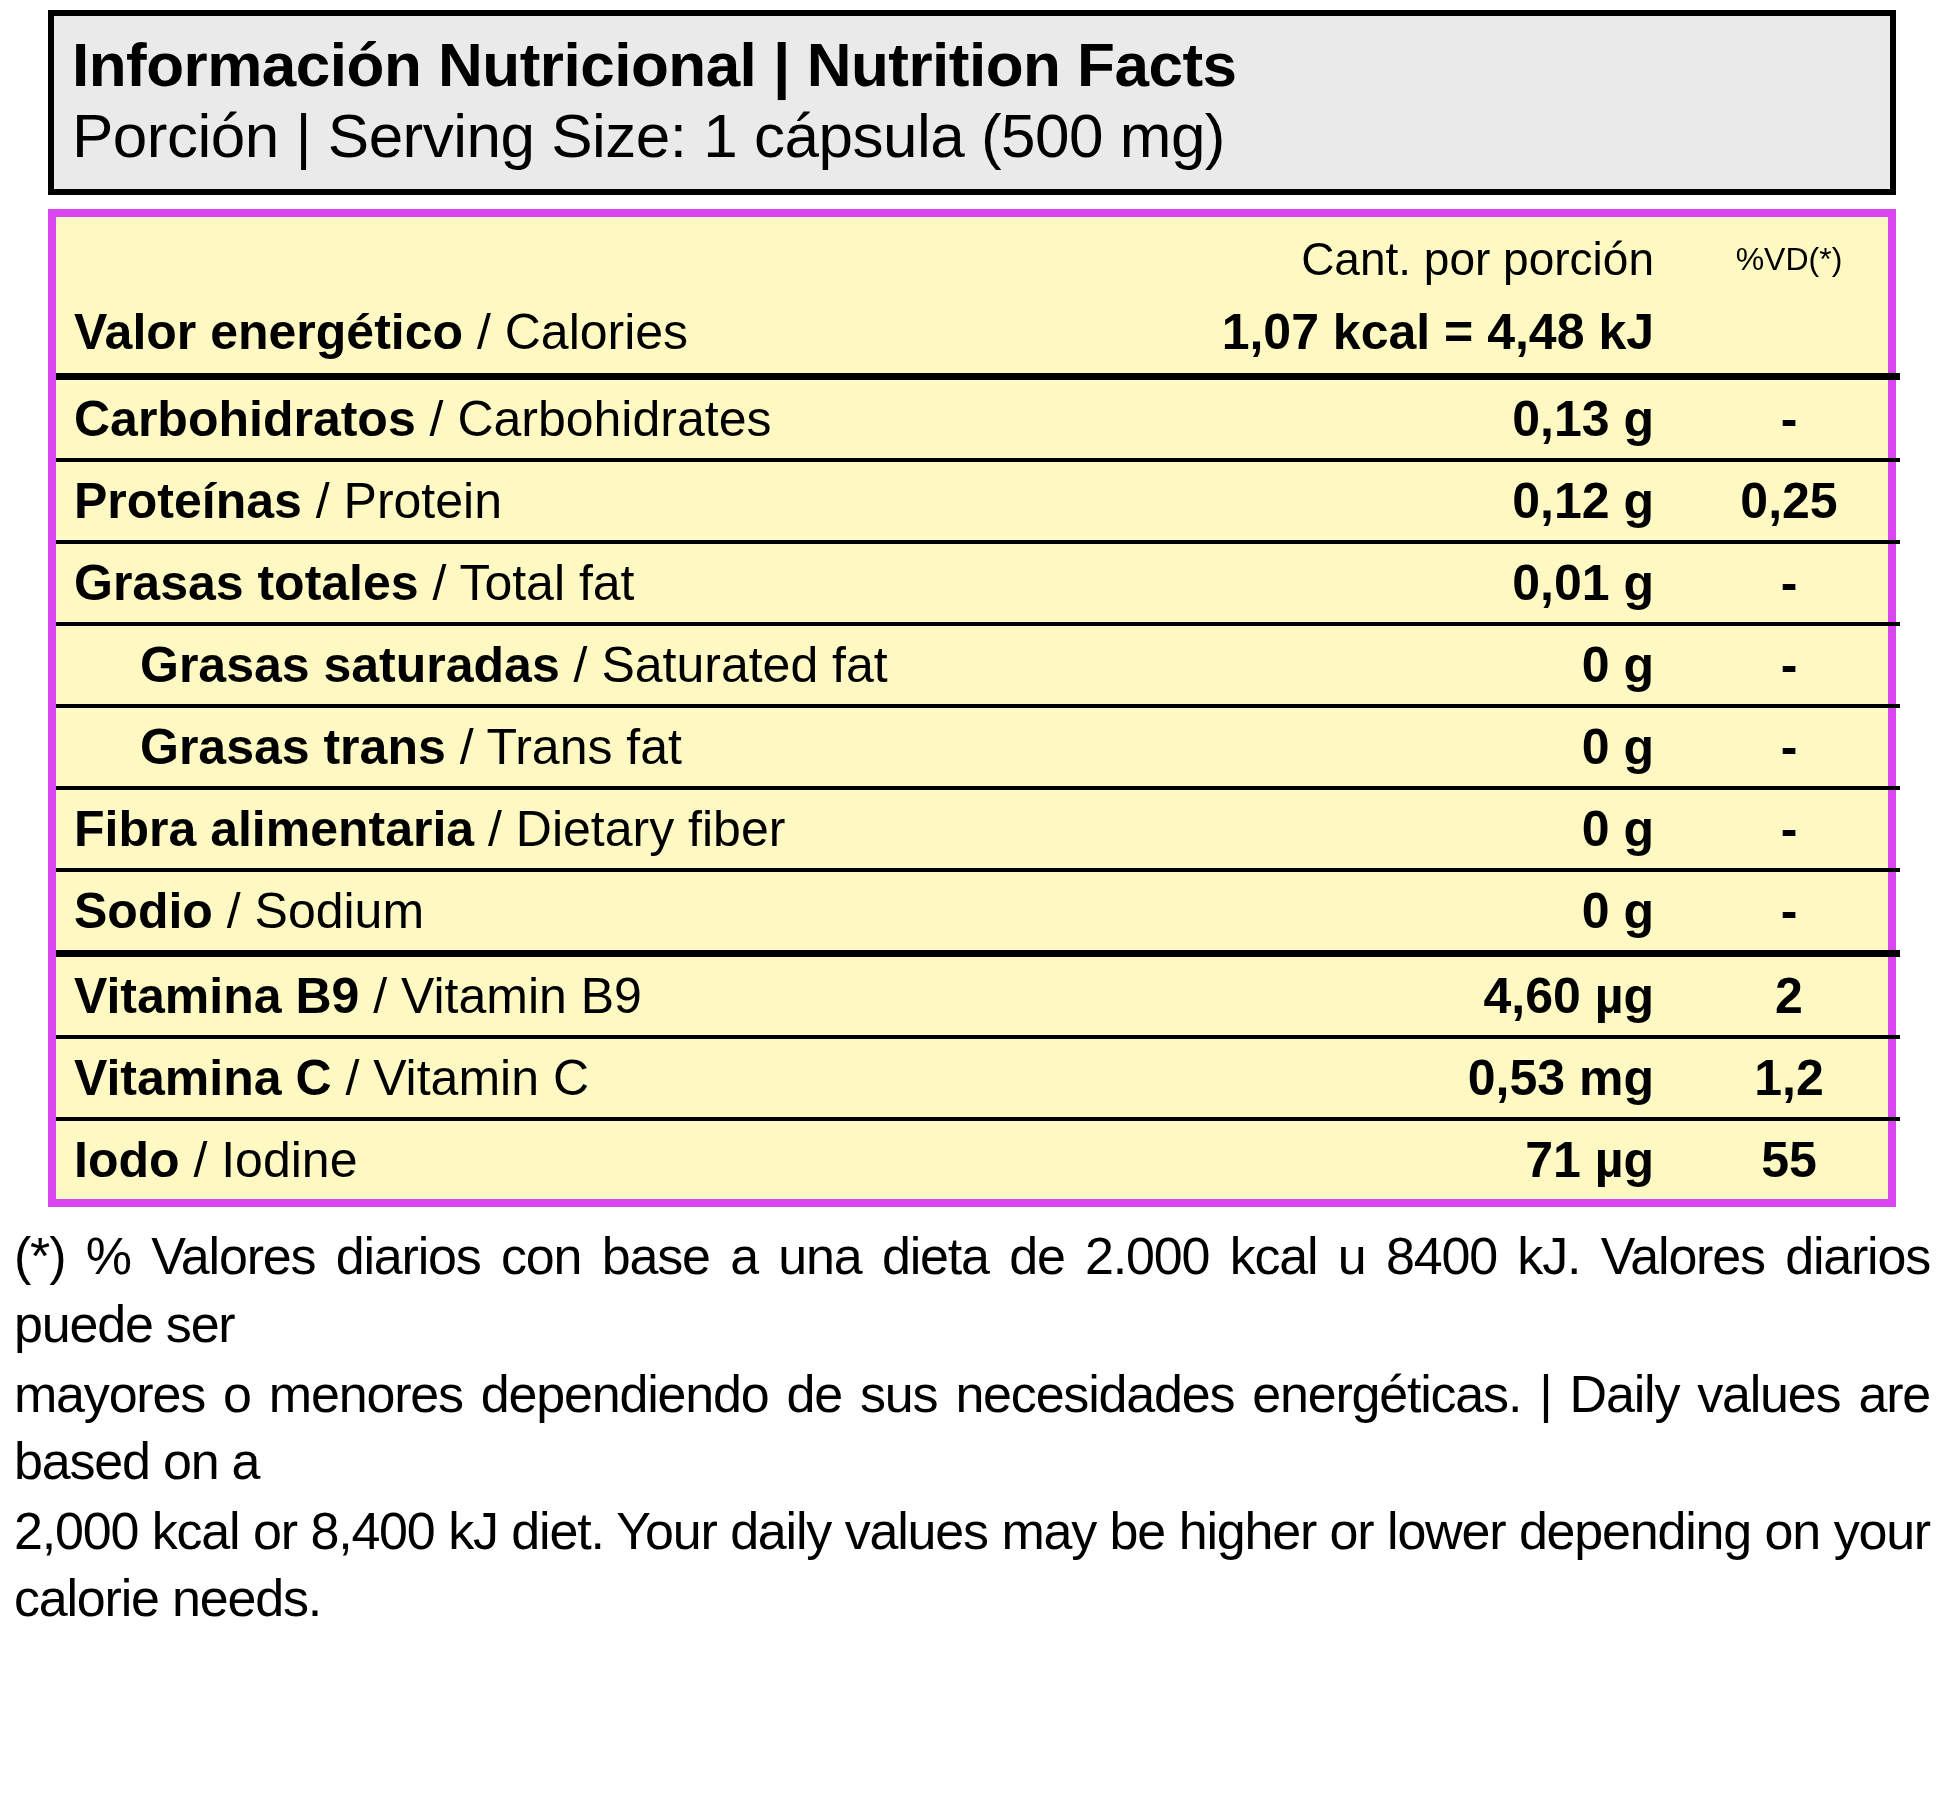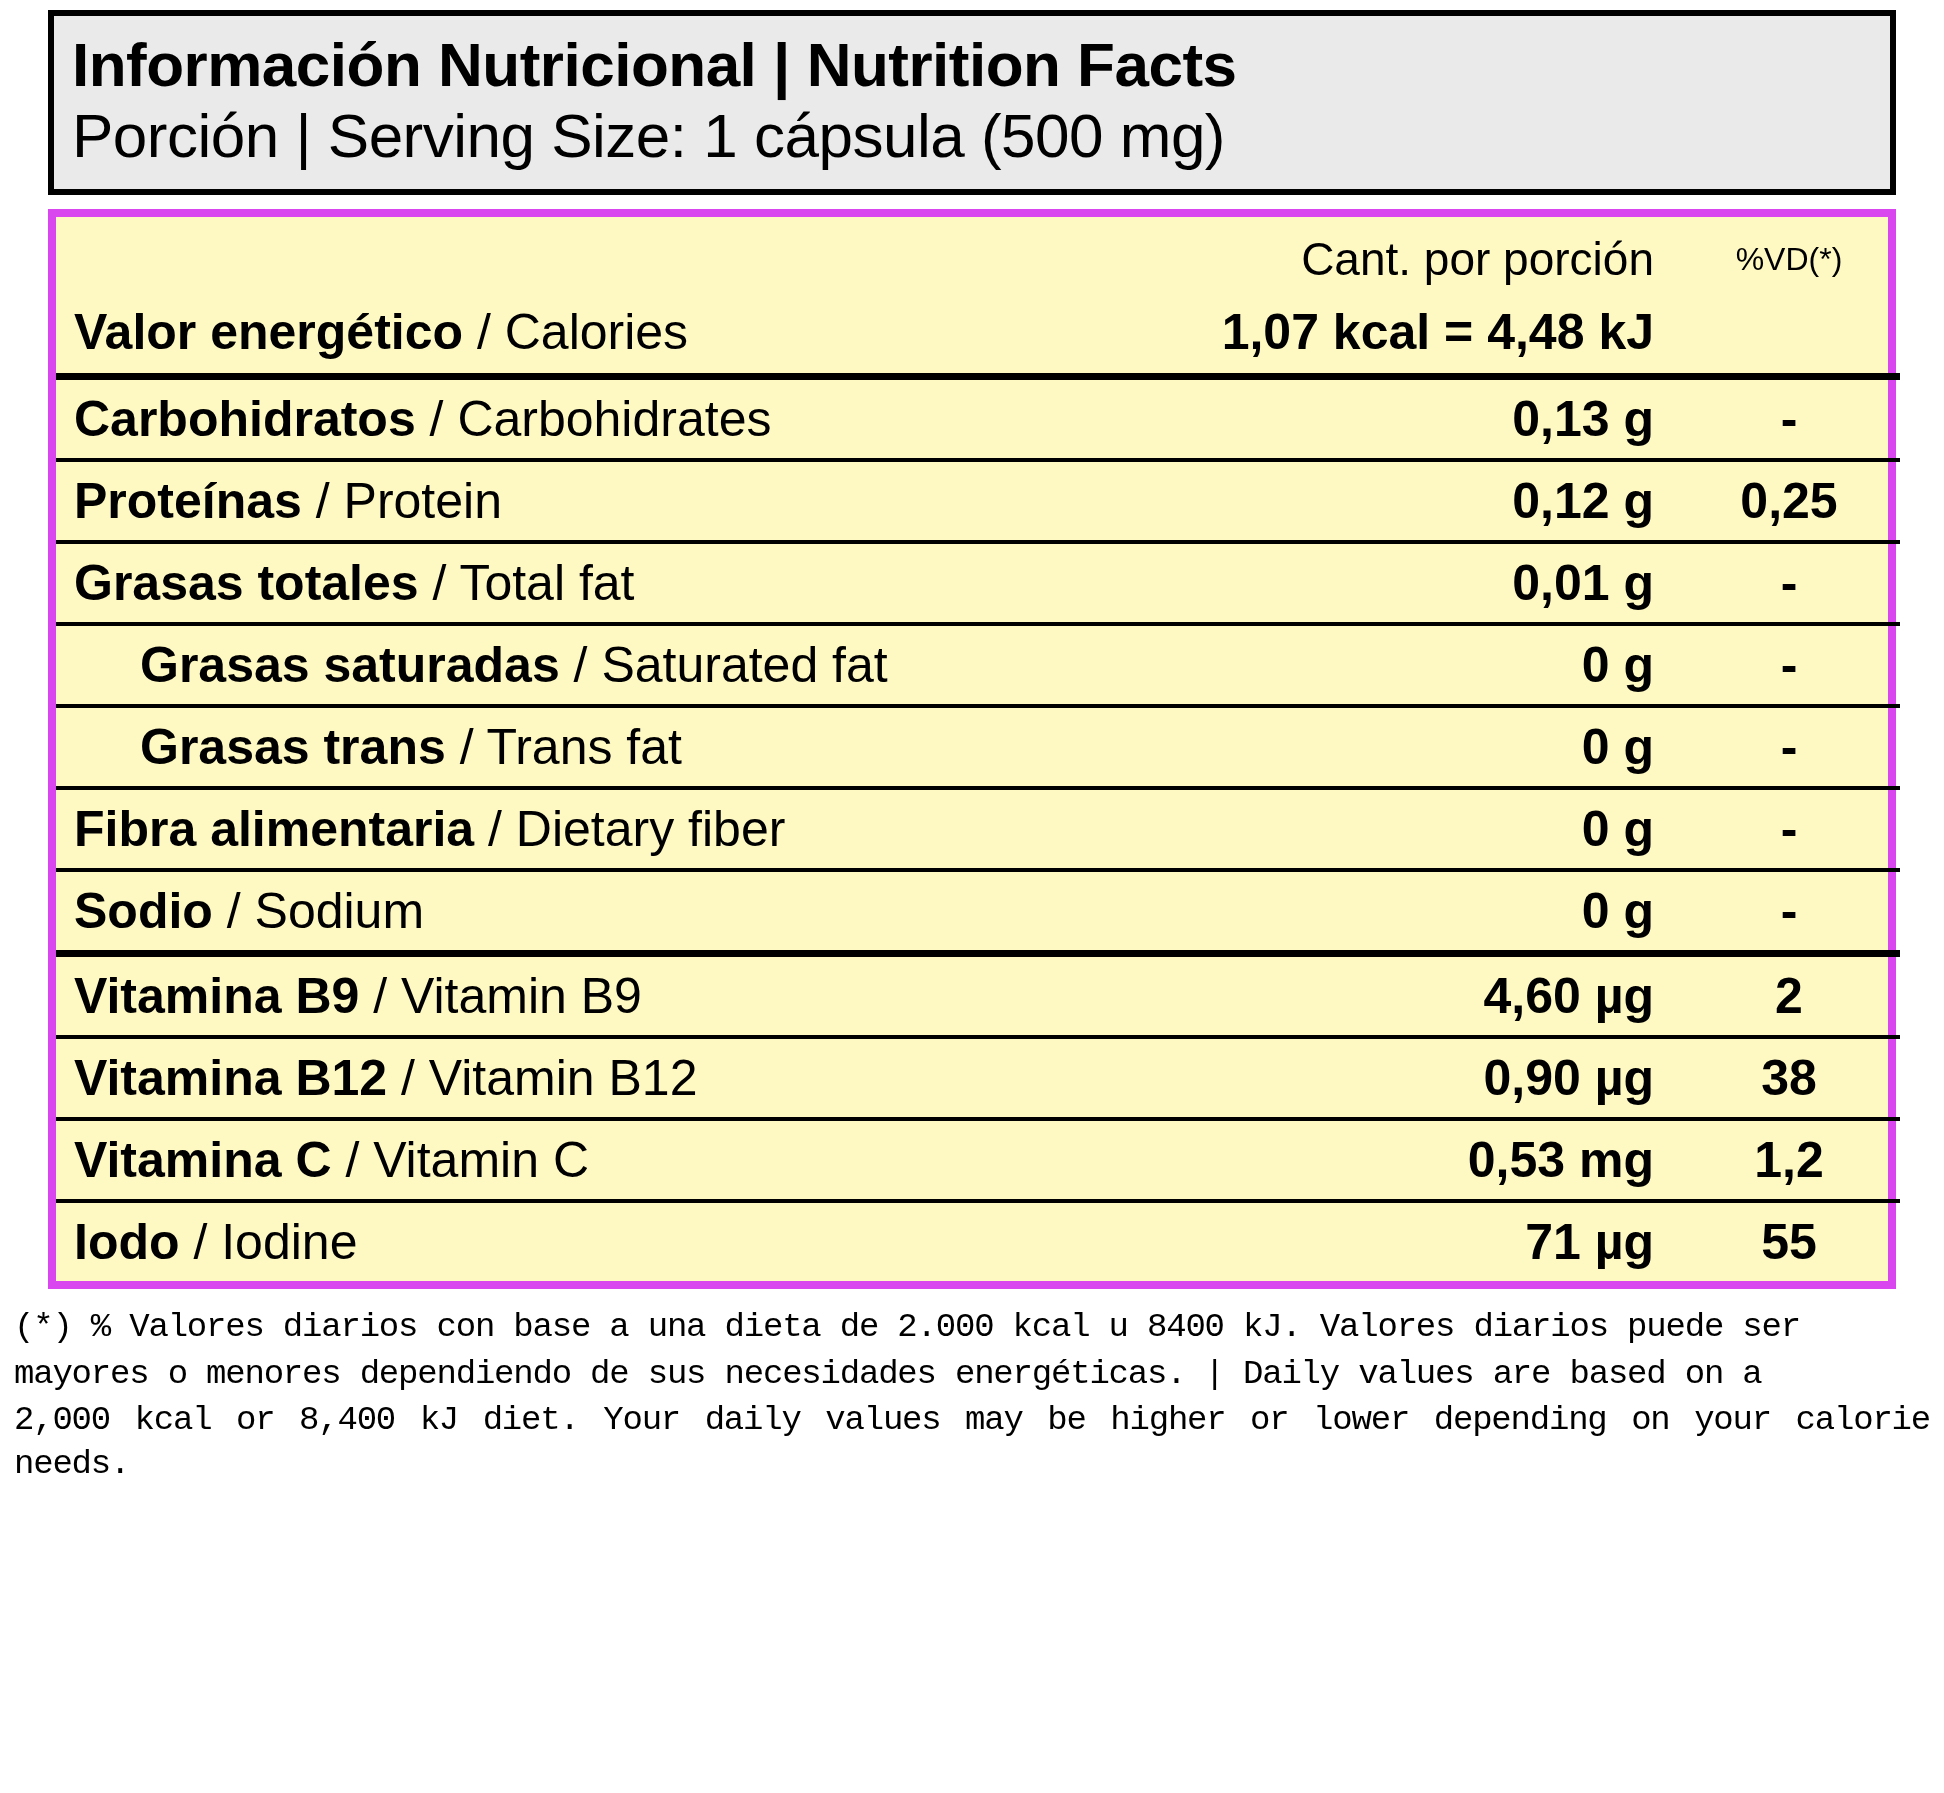--- a/index.html
+++ b/index.html
@@ -97,23 +97,23 @@
   .energy-row td {
     height: 82px;
     font-size: 50px;
     border-top: none;
     margin-left: 35px;
   }
 
   
   .footnote {
     margin: 16px 6px 0 6px;
-    font-size: 34px;
+    font-size: 52px;
     line-height: 1.3;
-    font-family: Liberation Mono, monospace;
+    font-family: Liberation Sans, sans-serif;
     letter-spacing: -1.2px;
     text-align: justify;
   }
   .footnote p { margin: 0 0 2px 0; }
 </style>
 </head>
 <body>
 
 <div class="label">
 
@@ -176,25 +176,20 @@
             <td class="c-name"><span><span class="nm-b">Sodio</span><span class="nm-r"> / Sodium</span></span></td>
             <td class="c-amt"><span class="amt">0 g</span></td>
             <td class="c-dv"><span class="dv">-</span></td>
           </tr>
           <tr class="row first-sec">
             <td class="c-name"><span><span class="nm-b">Vitamina B9</span><span class="nm-r"> / Vitamin B9</span></span></td>
             <td class="c-amt"><span class="amt">4,60 µg</span></td>
             <td class="c-dv"><span class="dv">2</span></td>
           </tr>
           <tr class="row">
-            <td class="c-name"><span><span class="nm-b">Vitamina B12</span><span class="nm-r"> / Vitamin B12</span></span></td>
-            <td class="c-amt"><span class="amt">0,90 µg</span></td>
-            <td class="c-dv"><span class="dv">38</span></td>
-          </tr>
-          <tr class="row">
             <td class="c-name"><span><span class="nm-b">Vitamina C</span><span class="nm-r"> / Vitamin C</span></span></td>
             <td class="c-amt"><span class="amt">0,53 mg</span></td>
             <td class="c-dv"><span class="dv">1,2</span></td>
           </tr>
           <tr class="row">
             <td class="c-name"><span><span class="nm-b">Iodo</span><span class="nm-r"> / Iodine</span></span></td>
             <td class="c-amt"><span class="amt">71 µg</span></td>
             <td class="c-dv"><span class="dv">55</span></td>
           </tr>
         </tbody>

